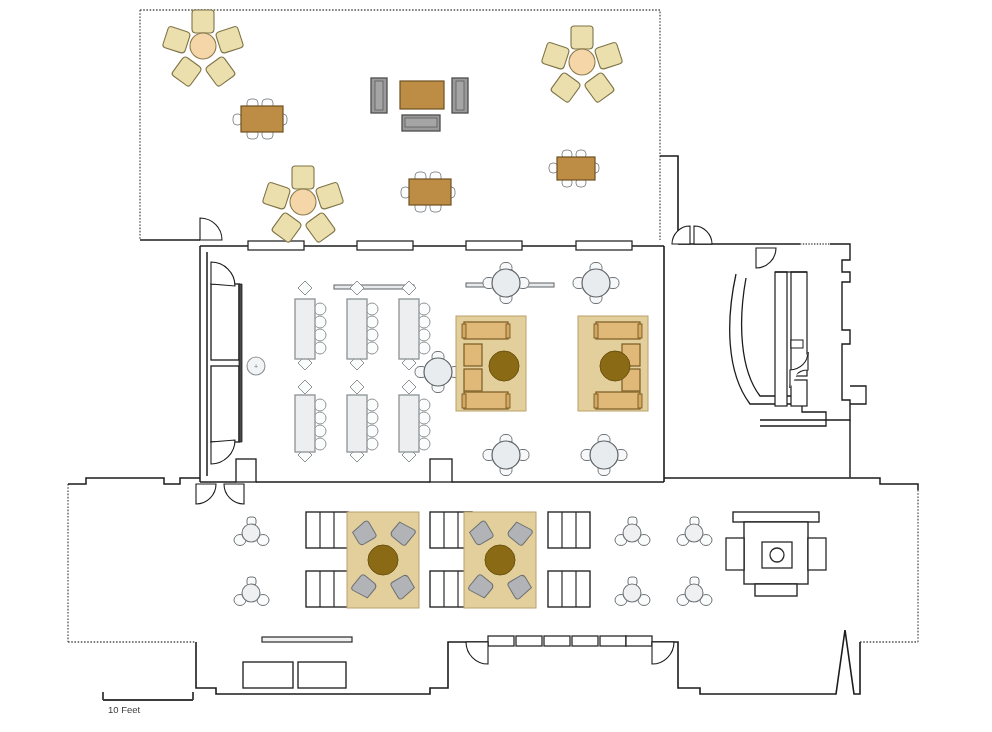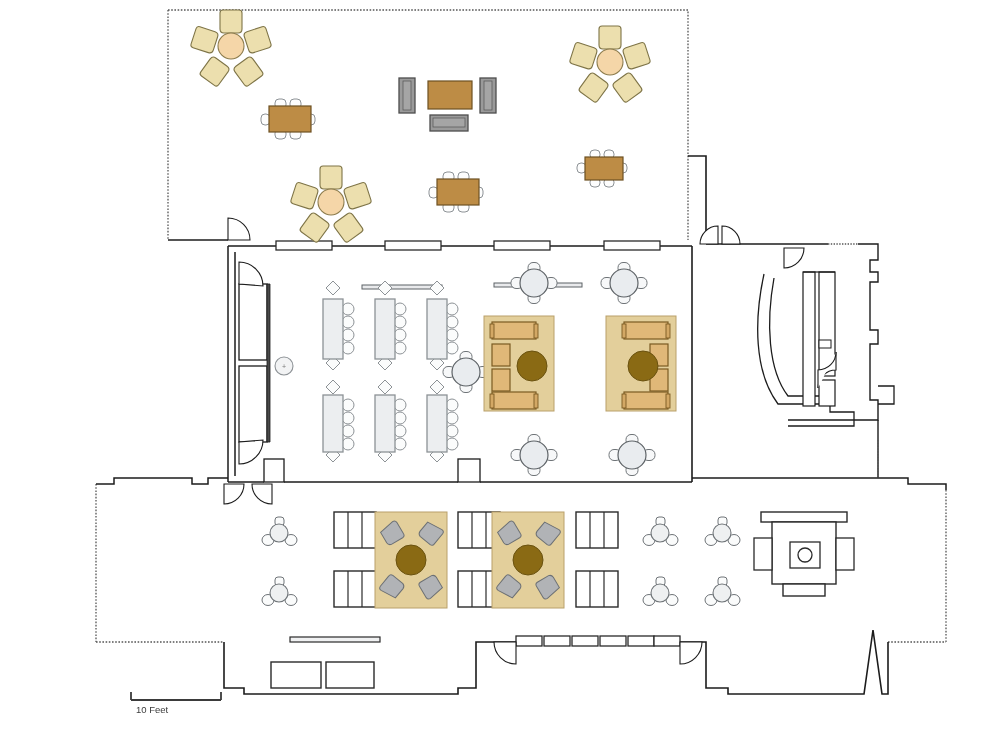--- a/index.html
+++ b/index.html
@@ -1,17 +1,17 @@
 <!DOCTYPE html>
 <html><head>
 <meta charset="utf-8">
 <style>
   html,body{margin:0;padding:0;background:#ffffff;}
   body{width:992px;height:732px;overflow:hidden;font-family:"Liberation Sans",sans-serif;}
-  #plan-root{position:relative;width:860px;height:732px;background:#fff;padding-left:28px;}
+  #plan-root{position:relative;width:860px;height:732px;background:#fff;}
   svg#floorplan{display:block;width:992px;height:732px;}
   .scalebar-label{font-family:"Liberation Sans",sans-serif;font-size:9.5px;fill:#3b3b3b;}
 </style>
 </head>
 <body>
 
 <div id="plan-root">
   <svg id="floorplan" viewBox="0 0 992 732" xmlns="http://www.w3.org/2000/svg">
 
     <defs>

